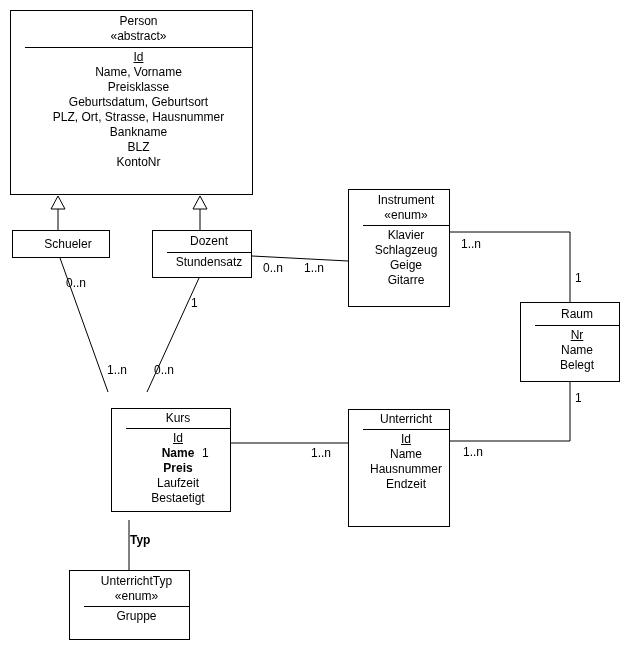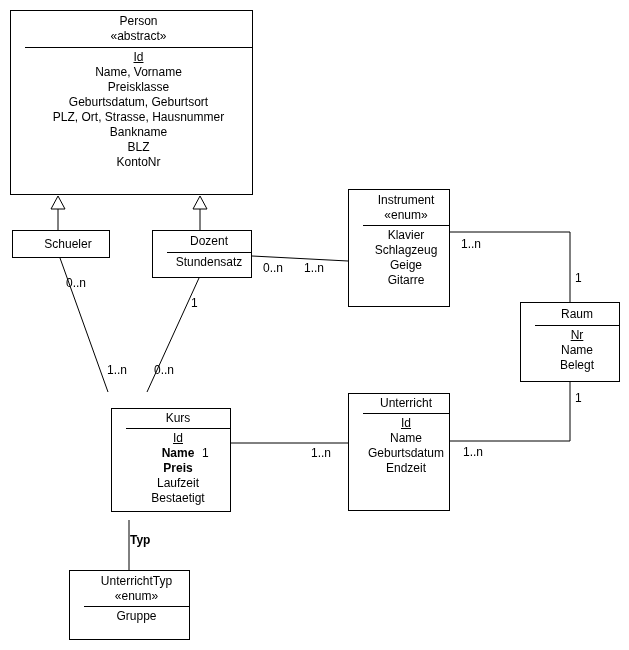--- a/index.html
+++ b/index.html
@@ -119,28 +119,28 @@
     </div>
     <div class="attrs">
       <div class="u">Id</div>
       <div class="b">Name</div>
       <div class="b">Preis</div>
       <div>Laufzeit</div>
       <div>Bestaetigt</div>
     </div>
   </div>
 
-  <div class="uml" style="left:348px;top:393px;width:102px;height:118px;">
+  <div class="uml" style="left:348px;top:409px;width:102px;height:118px;">
     <div class="title" style="height:20px;">
       <div>Unterricht</div>
     </div>
     <div class="attrs">
       <div class="u">Id</div>
       <div>Name</div>
-      <div>Geburtsdatum</div>
+      <div>Hausnummer</div>
       <div>Endzeit</div>
     </div>
   </div>
 
   <div class="uml" style="left:69px;top:570px;width:121px;height:70px;">
     <div class="title" style="height:36px;">
       <div>UnterrichtTyp</div>
       <div>«enum»</div>
     </div>
     <div class="attrs">

